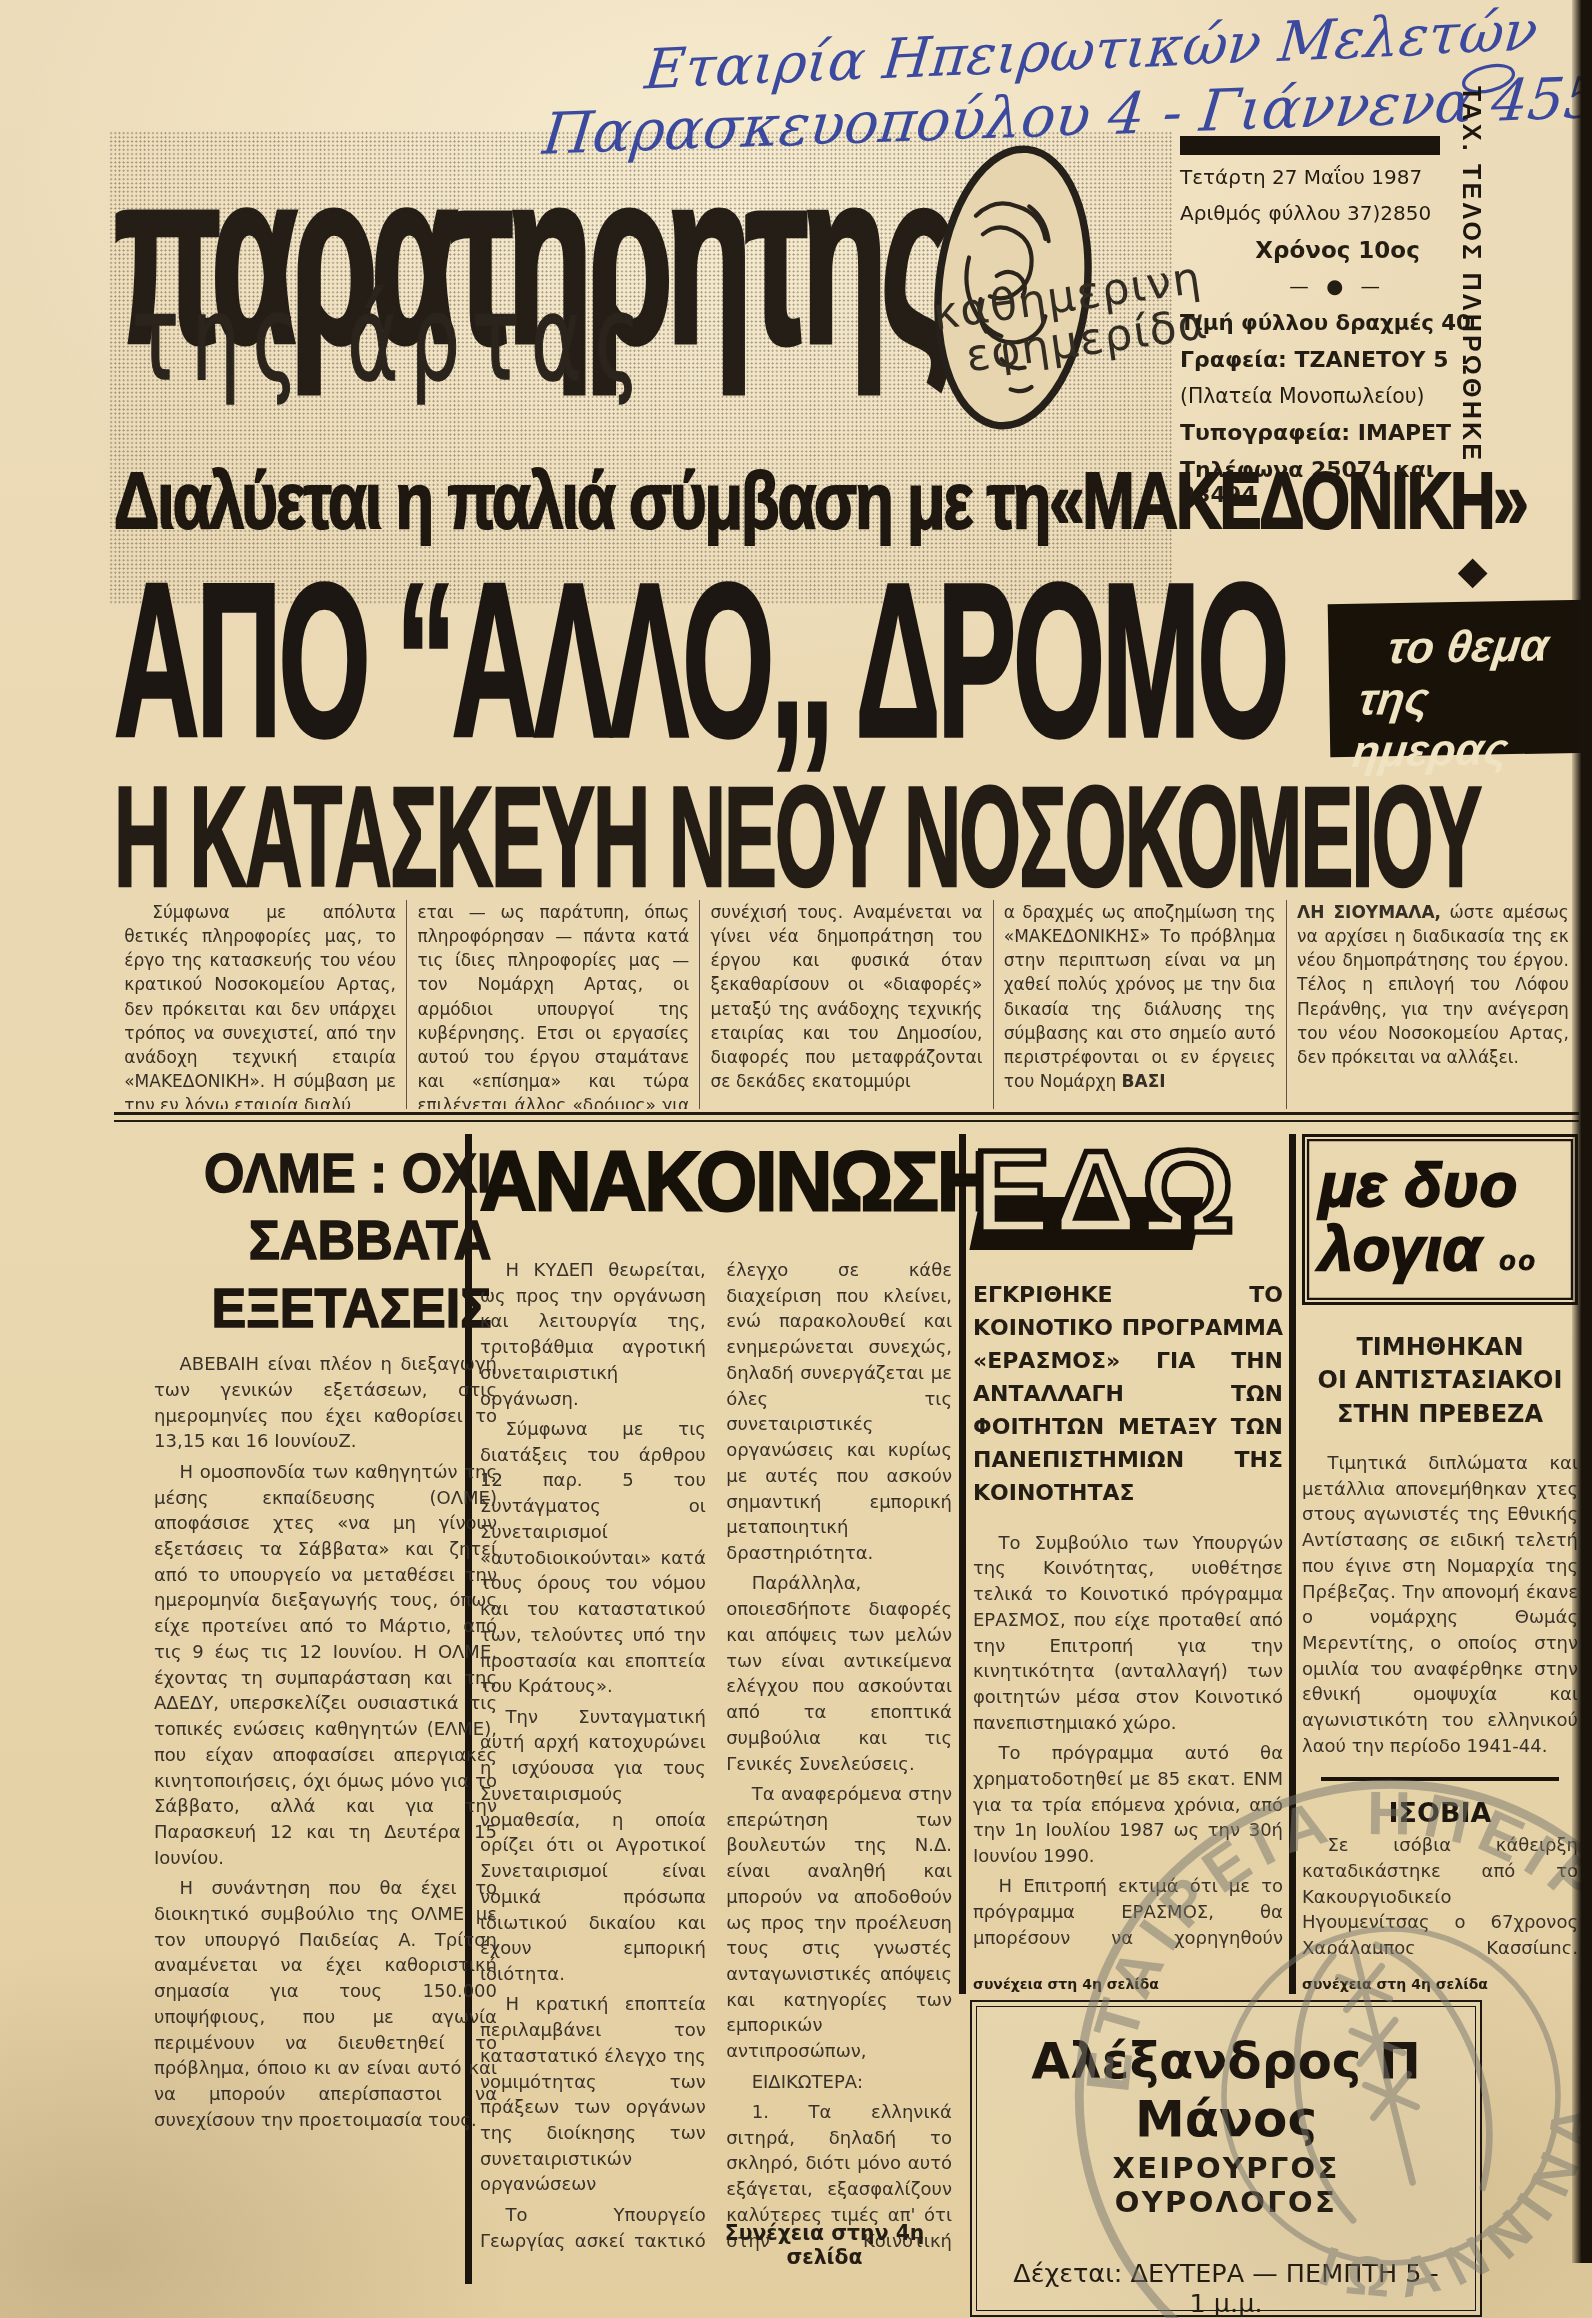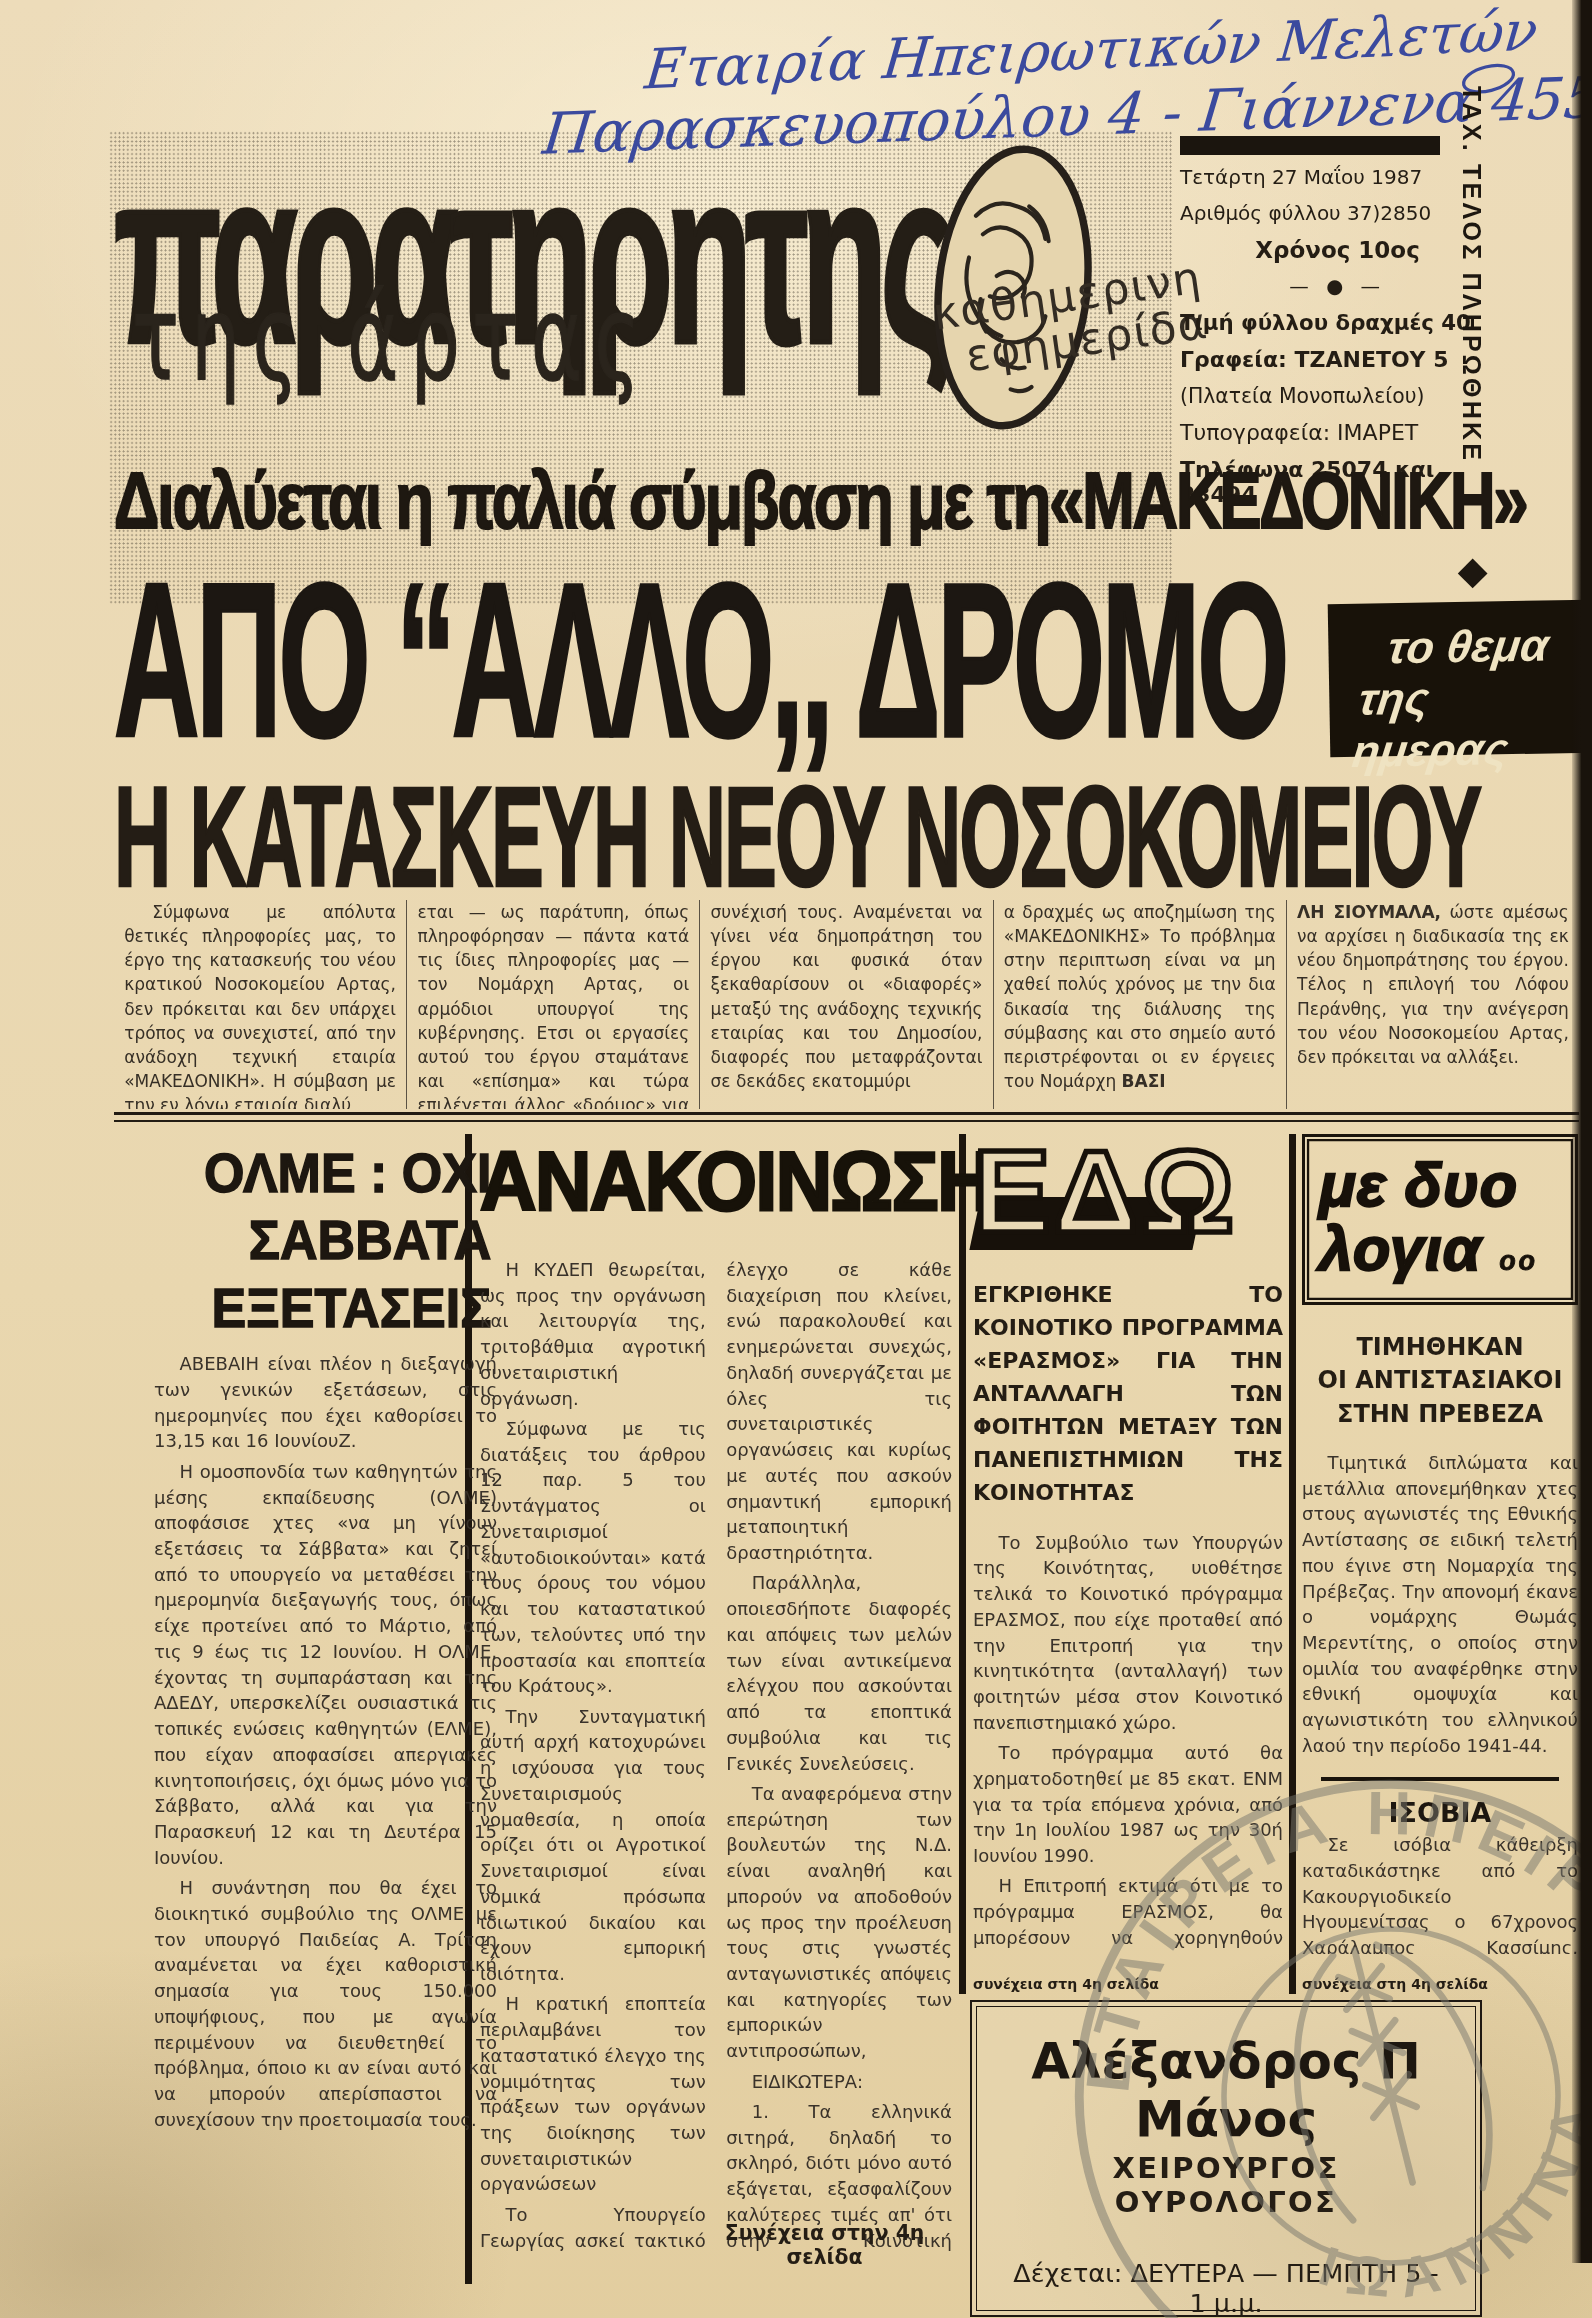--- a/index.html
+++ b/index.html
@@ -30,21 +30,21 @@
   .info-bar{position:absolute;left:1180px;top:136px;width:260px;height:18.5px;background:#1b150e;}
   .info-col{position:absolute;left:1180px;top:165px;width:315px;color:#241d14;}
   .info-col div{margin-bottom:12px;font-size:20px;}
   .i-date{margin-bottom:13px;}
   .i-issue{margin-bottom:37px;}
   .i-year{font-weight:bold;text-align:center;font-size:23px !important;margin-bottom:14px;}
   .i-div{text-align:center;letter-spacing:5.6px;font-size:19.5px !important;margin-bottom:16px;}
   .i-price{font-weight:bold;font-size:21.3px !important;margin-bottom:37px;}
   .i-off{font-weight:bold;font-size:22px !important;margin-bottom:8.3px;}
   .i-off2{font-size:20.4px !important;margin-bottom:37px;}
-  .i-print{font-weight:normal;font-size:22px !important;margin-bottom:38px;}
+  .i-print{font-weight:bold;font-size:22px !important;margin-bottom:38px;}
   .i-tel{font-weight:bold;font-size:22px !important;}
   .tax-strip{position:absolute;left:1457px;top:86px;height:580px;writing-mode:vertical-rl;
     font-family:"Liberation Sans",sans-serif;font-weight:bold;font-size:25px;letter-spacing:3.2px;
     color:#1d1710;white-space:nowrap;}
   .blue-scribble{position:absolute;left:1456px;top:60px;}
   .kicker{position:absolute;left:114px;top:454px;white-space:nowrap;
     font-family:"Liberation Sans",sans-serif;font-weight:bold;font-size:70px;letter-spacing:-2.3px;
     color:#1e1811;-webkit-text-stroke:1.9px #1e1811;
     transform:scale(0.90,1.15);transform-origin:left top;}
   .main-head{position:absolute;left:114px;top:533px;white-space:nowrap;

